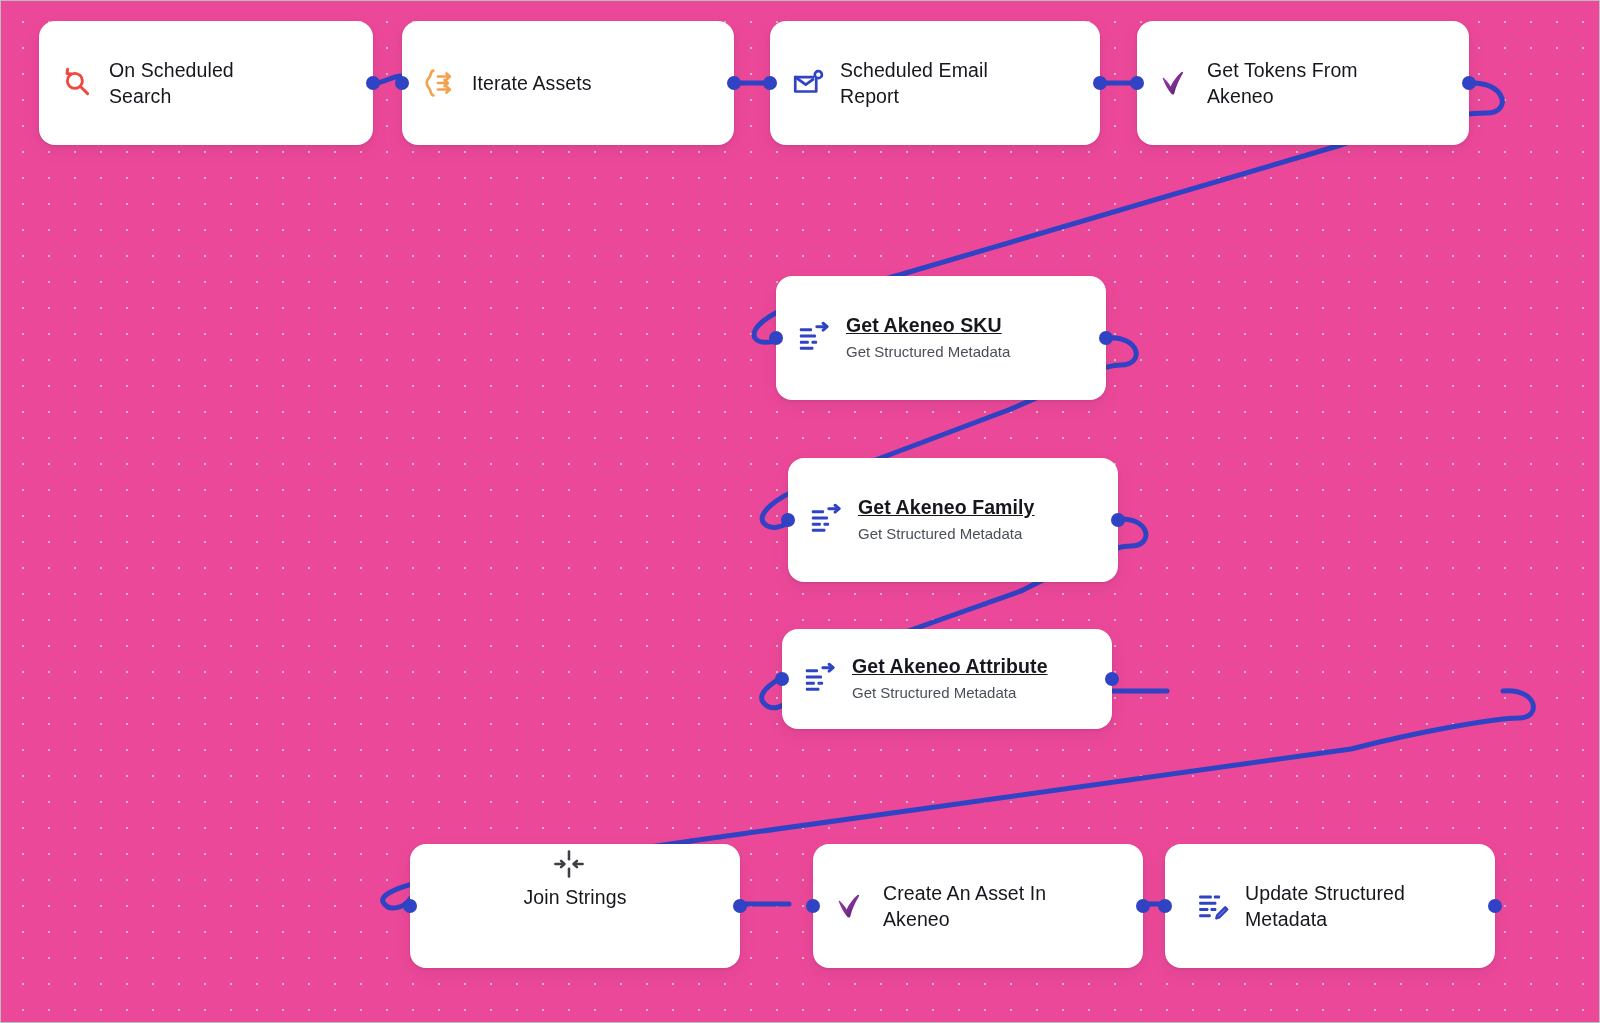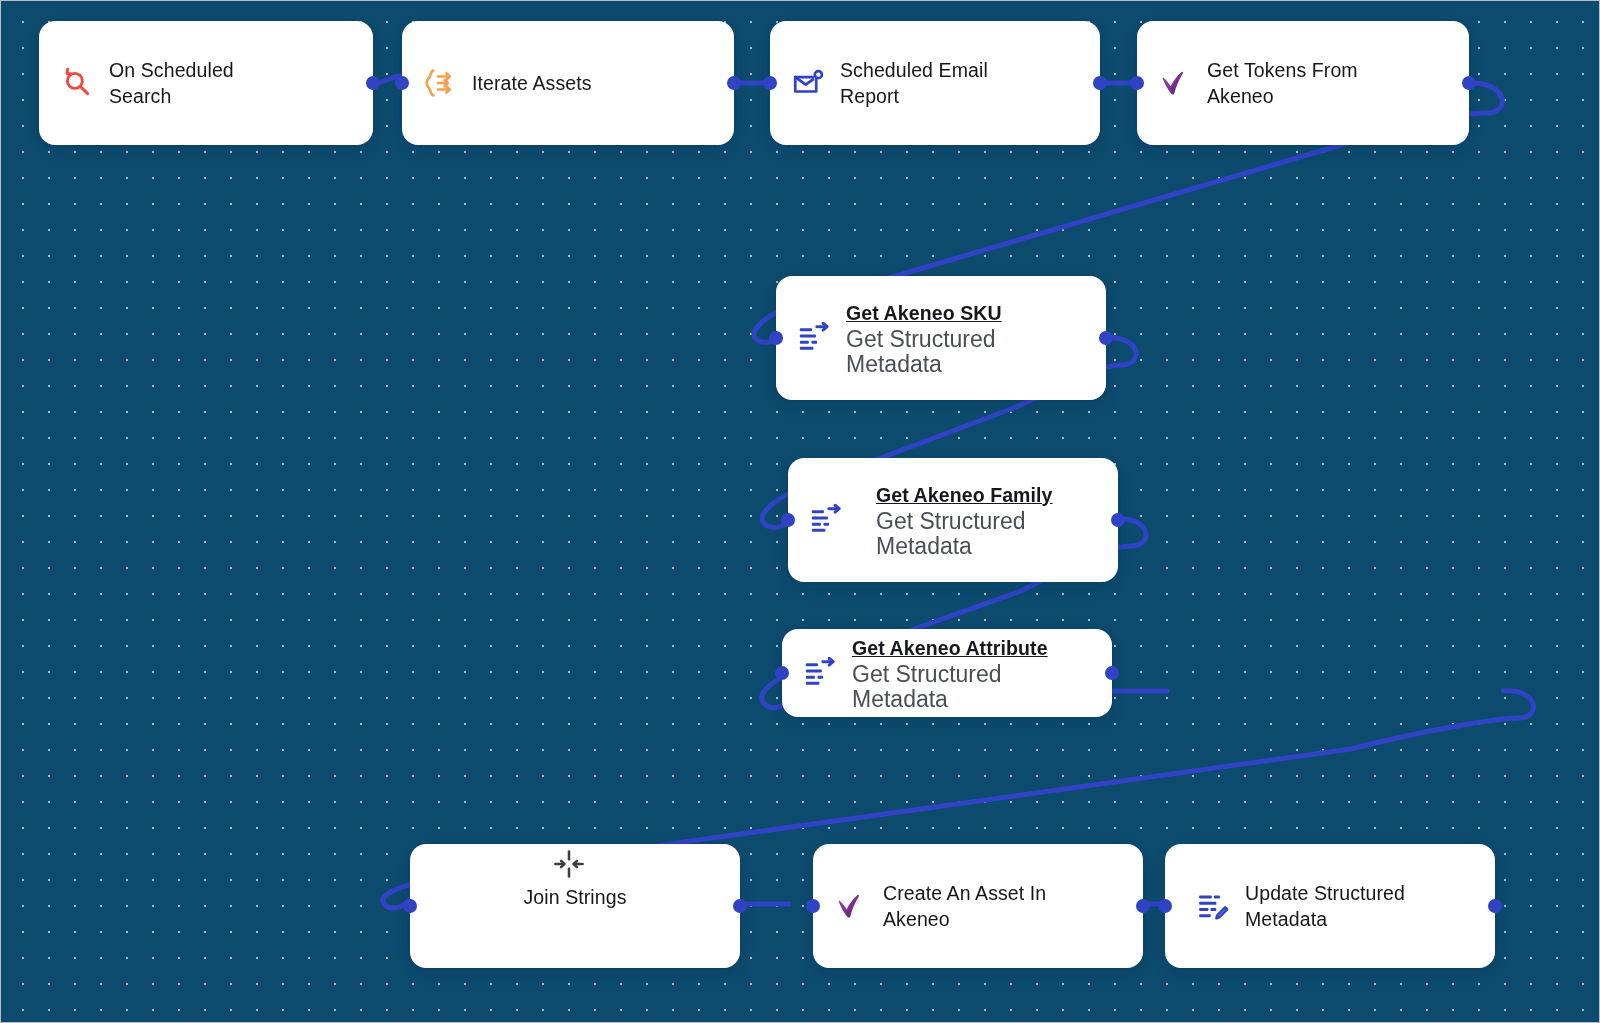--- a/index.html
+++ b/index.html
@@ -8,21 +8,21 @@
     margin: 0;
     padding: 0;
     background: #ffffff;
     font-family: "Liberation Sans", sans-serif;
   }
   #canvas-root {
     position: relative;
     width: 1600px;
     height: 1023px;
     overflow: hidden;
-    background: #0c4a6e;
+    background: #ec4899;
     border: 1px solid #b9bcc2;
   }
   #dot-grid {
     position: absolute;
     inset: 0;
     background-image: radial-gradient(circle, #c8ccd4 1.1px, transparent 1.2px);
     background-size: 26px 26px;
     background-position: 9px 8px;
     opacity: 0.85;
     pointer-events: none;
@@ -59,21 +59,21 @@
   .node-title {
     font-size: 19.5px;
     line-height: 26px;
     color: #15171c;
     font-weight: 400;
     letter-spacing: 0.1px;
     white-space: pre-line;
   }
   .node-title.bold { font-weight: 700; text-decoration: underline; }
   .node-subtitle {
-    font-size: 23px;
+    font-size: 15px;
     line-height: 25px;
     color: #4a4f57;
     font-weight: 400;
     margin-top: 1px;
   }
   .port {
     position: absolute;
     width: 14px;
     height: 14px;
     border-radius: 50%;
@@ -211,21 +211,21 @@
       </svg>
     </span>
     <span class="node-text">
       <span class="node-title bold">Get Akeneo SKU</span>
       <span class="node-subtitle">Get Structured Metadata</span>
     </span>
     <span class="port in"></span>
     <span class="port out"></span>
   </div>
 
-  <div class="node" style="left:787px; top:457px; width:330px; height:124px;gap:18px;">
+  <div class="node" style="left:787px; top:457px; width:330px; height:124px;">
     <span class="node-icon">
       <svg width="34" height="34" viewBox="0 0 24 24" fill="#2f43c4">
         <rect x="2" y="5.2" width="8.6" height="2.1" rx="0.7"></rect>
         <rect x="2" y="9.6" width="11.4" height="2.1" rx="0.7"></rect>
         <rect x="2" y="14.0" width="6.4" height="2.1" rx="0.7"></rect>
         <rect x="10.2" y="14.0" width="4.0" height="2.1" rx="0.7"></rect>
         <rect x="2" y="18.2" width="9.6" height="2.1" rx="0.7"></rect>
         <g stroke="#2f43c4" stroke-width="2.1" fill="none" stroke-linecap="round" stroke-linejoin="round">
           <path d="M 14.0 4.0 L 21.0 4.0"></path>
           <path d="M 18.4 1.6 L 21.3 4.0 L 18.4 6.4"></path>
@@ -233,21 +233,21 @@
       </svg>
     </span>
     <span class="node-text">
       <span class="node-title bold">Get Akeneo Family</span>
       <span class="node-subtitle">Get Structured Metadata</span>
     </span>
     <span class="port in"></span>
     <span class="port out"></span>
   </div>
 
-  <div class="node" style="left:781px; top:628px; width:330px; height:88px;">
+  <div class="node" style="left:781px; top:628px; width:330px; height:100px;">
     <span class="node-icon">
       <svg width="34" height="34" viewBox="0 0 24 24" fill="#2f43c4">
         <rect x="2" y="5.2" width="8.6" height="2.1" rx="0.7"></rect>
         <rect x="2" y="9.6" width="11.4" height="2.1" rx="0.7"></rect>
         <rect x="2" y="14.0" width="6.4" height="2.1" rx="0.7"></rect>
         <rect x="10.2" y="14.0" width="4.0" height="2.1" rx="0.7"></rect>
         <rect x="2" y="18.2" width="9.6" height="2.1" rx="0.7"></rect>
         <g stroke="#2f43c4" stroke-width="2.1" fill="none" stroke-linecap="round" stroke-linejoin="round">
           <path d="M 14.0 4.0 L 21.0 4.0"></path>
           <path d="M 18.4 1.6 L 21.3 4.0 L 18.4 6.4"></path>

